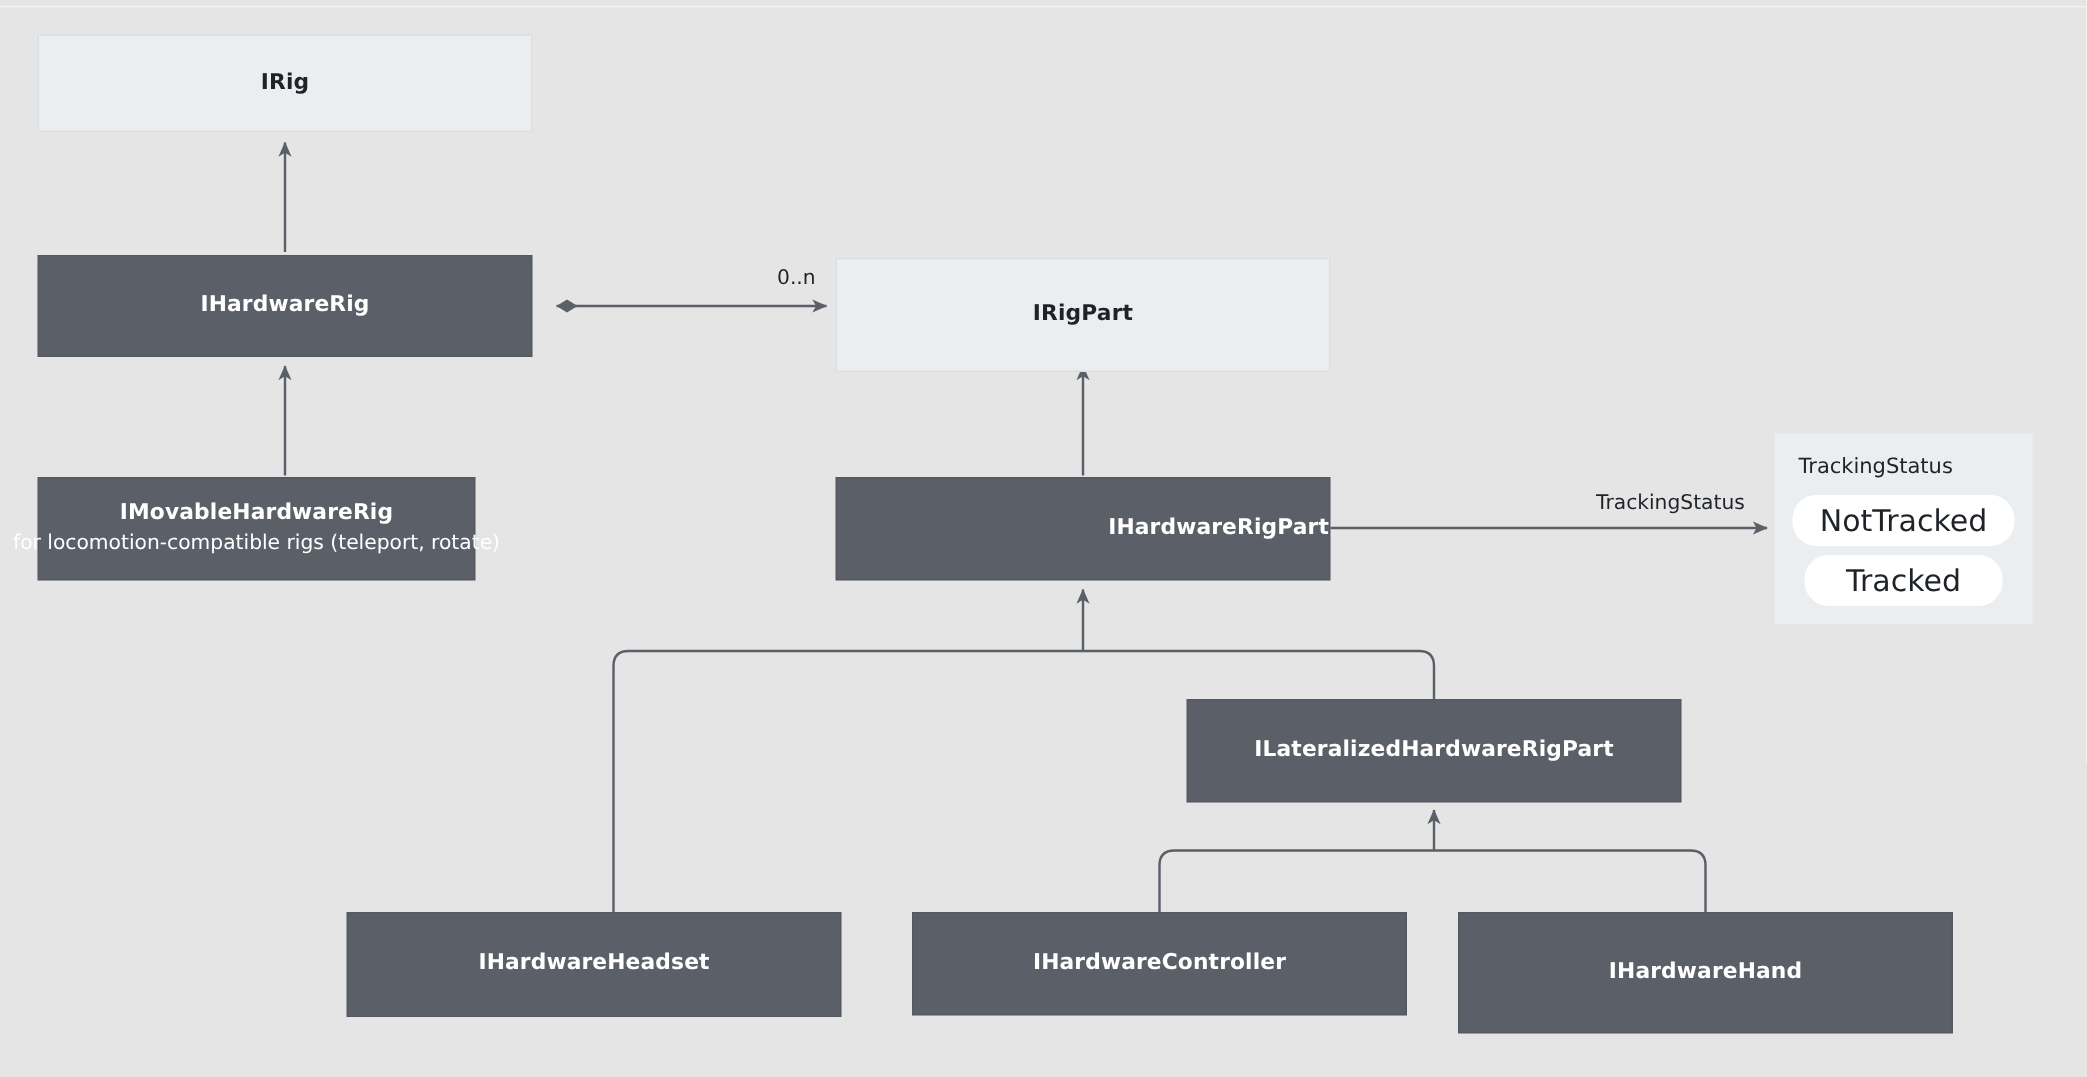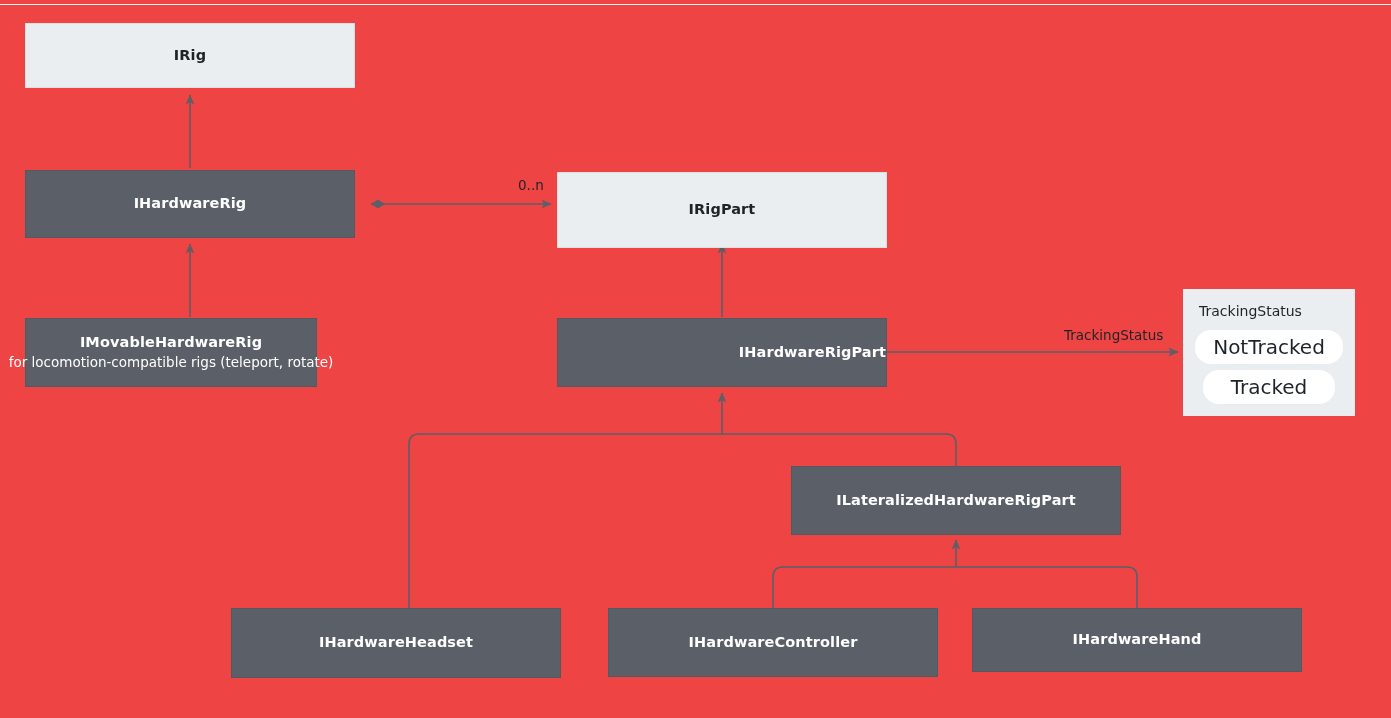--- a/index.html
+++ b/index.html
@@ -8,21 +8,21 @@
     padding: 0;
     background: #ffffff;
   }
   body {
     font-family: "DejaVu Sans", "Liberation Sans", sans-serif;
   }
   #canvas {
     position: relative;
     width: 1391px;
     height: 718px;
-    background: #ef4444;
+    background: #e5e5e5;
     overflow: hidden;
   }
   .top-rule {
     position: absolute;
     left: 0;
     top: 4px;
     width: 1391px;
     height: 1px;
     background: #f1f2f4;
   }
@@ -169,21 +169,21 @@
   </div>
 
   <div class="node dark" style="left:231px; top:608px; width:330px; height:70px;">
     <div class="title">IHardwareHeadset</div>
   </div>
 
   <div class="node dark" style="left:608px; top:608px; width:330px; height:69px;">
     <div class="title">IHardwareController</div>
   </div>
 
-  <div class="node dark" style="left:972px; top:608px; width:330px; height:64px;">
+  <div class="node dark" style="left:972px; top:608px; width:330px; height:81px;">
     <div class="title">IHardwareHand</div>
   </div>
 
   <div class="enum-box" style="left:1183px; top:289px; width:172px; height:127px;">
     <div class="enum-title">TrackingStatus</div>
     <div class="enum-values">
       <div class="enum-pill">NotTracked</div>
       <div class="enum-pill">Tracked</div>
     </div>
   </div>

